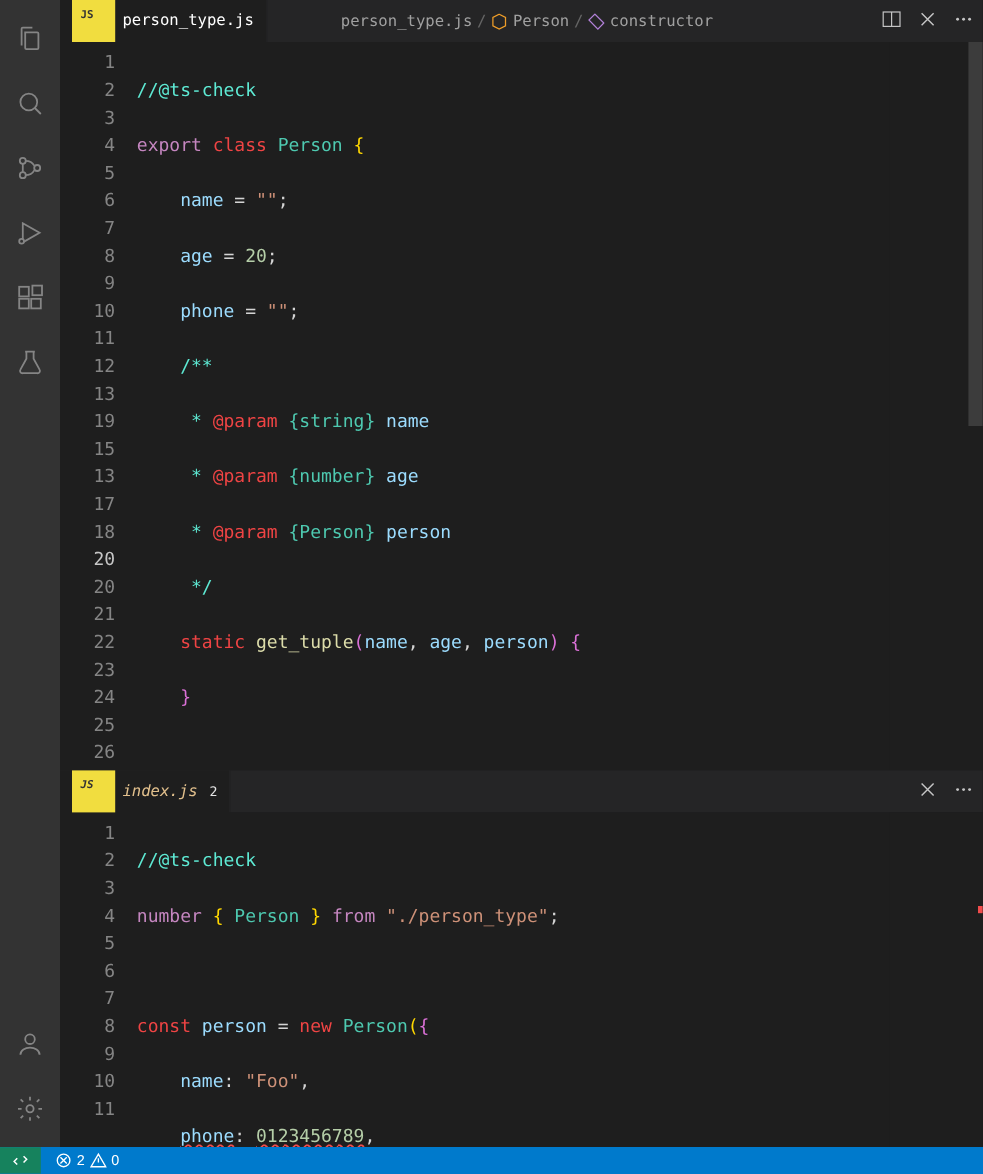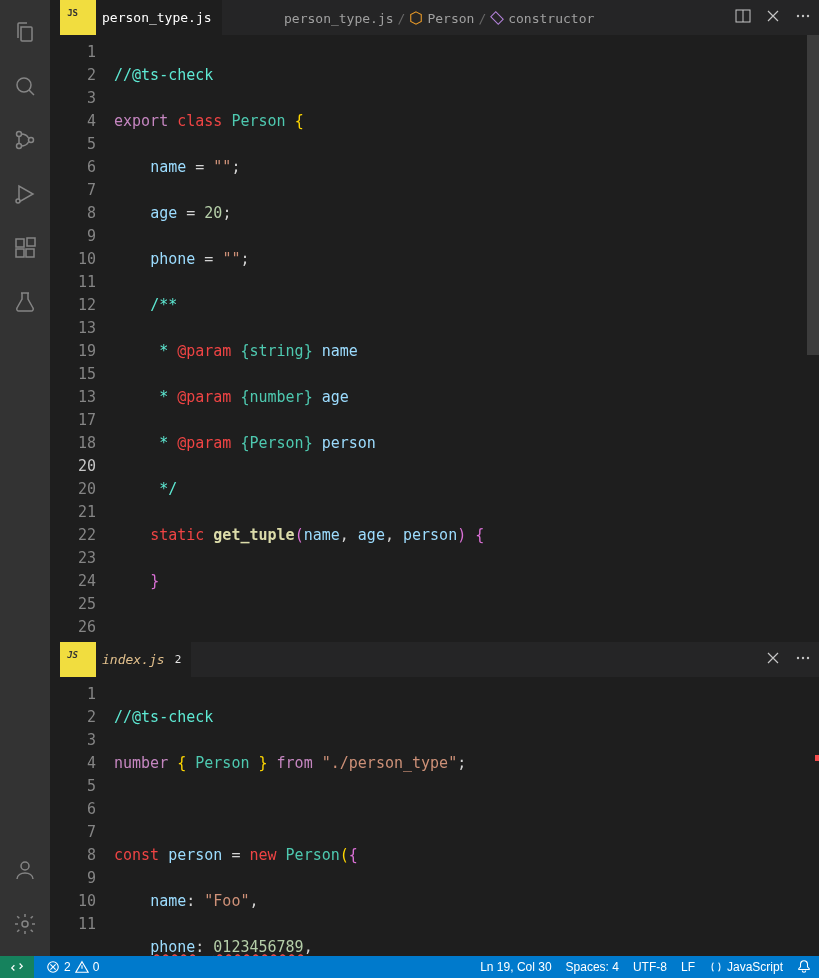--- a/index.html
+++ b/index.html
@@ -108,21 +108,21 @@
 .hsplit { height:1px; background:#000; }
 
 .c-comm { color:#5eead4;text-align:center; }
 .c-kw { color:#c586c0; }
 .c-kw2 { color:#ef4444; }
 .c-cls { color:#4ec9b0; }
 .c-prop { color:#9cdcfe; }
 .c-op { color:#d4d4d4; }
 .c-str { color:#ce9178; }
 .c-num { color:#b5cea8; }
-.c-fn { color:#dcdcaa;font-weight:bold; }
+.c-fn { color:#dcdcaa; }
 .c-brace { color:#ffd700; }
 .c-brace2 { color:#da70d6; }
 .c-brace3 { color:#179fff; }
 .c-punc { color:#d4d4d4; }
 .c-param { color:#9cdcfe; }
 .c-err { text-decoration: underline wavy #f14c4c; text-decoration-skip-ink: none; }
 
 .statusbar {
   position: fixed;
   bottom: 0; left: 0;
@@ -378,28 +378,13 @@
           <path d="M5 5l6 6M11 5l-6 6"></path>
         </svg>
       <span>2</span>
       <svg viewBox="0 0 16 16" fill="none" stroke="#fff" stroke-width="1.3">
           <path d="M8 2l7 12H1z"></path>
           <path d="M8 6v4M8 12v0"></path>
         </svg>
       <span>0</span>
     </span>
   </div>
-  <div class="sb-right">
-    <span>Ln 19, Col 30</span>
-    <span>Spaces: 4</span>
-    <span>UTF-8</span>
-    <span>LF</span>
-    <span style="display:flex;align-items:center;gap:4px;">
-      <svg viewBox="0 0 16 16" fill="none" stroke="#fff" stroke-width="1.2">
-          <path d="M5 3C3 5 3 11 5 13M11 3c2 2 2 8 0 10"></path>
-        </svg>
-      <span>JavaScript</span>
-    </span>
-    <span><svg viewBox="0 0 16 16" fill="none" stroke="#fff" stroke-width="1.2">
-          <path d="M8 2a4 4 0 0 0-4 4v3l-2 2v1h12v-1l-2-2V6a4 4 0 0 0-4-4zM6 13a2 2 0 0 0 4 0"></path>
-        </svg></span>
-  </div>
 </div>
 
 </body></html>

